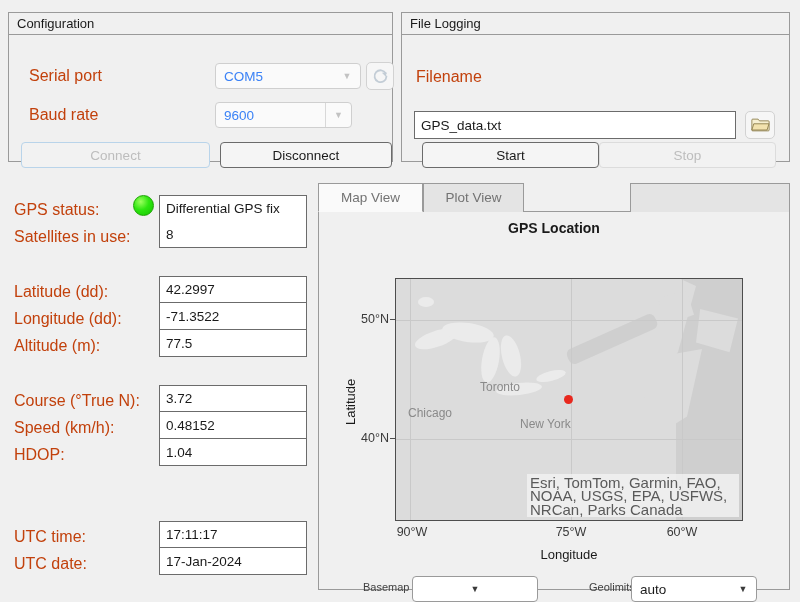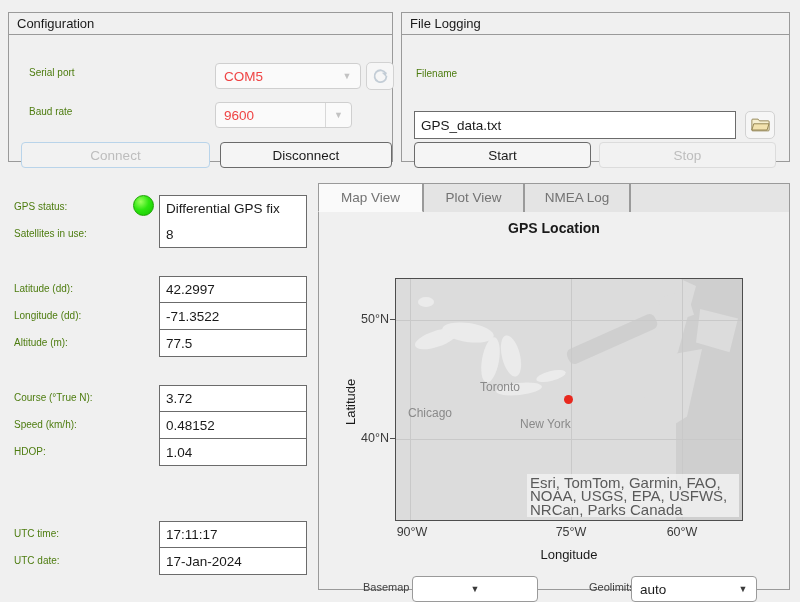--- a/index.html
+++ b/index.html
@@ -20,34 +20,34 @@
     font-size: 13px; color: #1a1a1a;
     border-bottom: 1px solid #9a9a9a;
     background: #f0f0f0;
   }
   .panel-body { position: absolute; top: 22px; left: 0; right: 0; bottom: 0; }
 
   #panel-config { left: 8px; top: 12px; width: 385px; height: 150px; }
   #panel-logging { left: 401px; top: 12px; width: 389px; height: 150px; }
 
   .field-label {
-    position: absolute; font-size: 10px; color: #4d7c0f;
+    position: absolute; font-size: 16px; color: #c2410c;
     white-space: nowrap;
   }
 
   
   .dropdown {
     position: absolute; height: 26px;
     border: 1px solid #cfcfcf; border-radius: 4px;
     background: #fafafa;
     display: flex; align-items: center;
   }
   .dropdown .dd-text {
     flex: 1; padding-left: 8px; font-size: 13.5px;
-    color: #ef4444; white-space: nowrap; overflow: hidden;
+    color: #3b82f6; white-space: nowrap; overflow: hidden;
   }
   .dropdown .dd-arrow {
     width: 26px; text-align: center; font-size: 9px; color: #c2c2c2;
     line-height: 24px;
   }
   .dropdown.split .dd-arrow { border-left: 1px solid #d8d8d8; }
   .dropdown.enabled { border: 1px solid #9a9a9a; background: #fff; }
   .dropdown.enabled .dd-text { color: #1a1a1a; }
   .dropdown.enabled .dd-arrow { color: #3a3a3a; }
 
@@ -217,21 +217,21 @@
 
       <div class="tinput" style="left:12px; top:76px; width:322px; height:28px;">GPS_data.txt</div>
 
       <div class="icon-btn" style="left:343px; top:76px; width:30px; height:28px;">
         <svg width="19" height="16" viewBox="0 0 22 18">
           <path d="M1 3.2 a1 1 0 0 1 1-1 h6.2 l1.6 2 h10.2 a1 1 0 0 1 1 1 v9.6 a1 1 0 0 1 -1 1 h-18 a1 1 0 0 1 -1 -1 z" fill="#f6efd2" stroke="#8a7a45" stroke-width="1"></path>
           <path d="M3.2 7.6 h17.6 l-2.2 7.2 h-17.6 z" fill="#f2e2ae" stroke="#8a7a45" stroke-width="1"></path>
         </svg>
       </div>
 
-      <div class="btn" style="left:12px; top:107px; width:177px;">Start</div>
+      <div class="btn" style="left:20px; top:107px; width:177px;">Start</div>
 
       <div class="btn disabled" style="left:197px; top:107px; width:177px;">Stop</div>
     </div>
   </div>
 
   <div id="status-area">
 
     <div class="field-label" style="left:14px; top:201px;">GPS status:</div>
     <div class="led" style="left:133px; top:195px;"></div>
     <div class="vfield" style="top:195px;">Differential GPS fix</div>
@@ -261,21 +261,20 @@
     <div class="vfield" style="top:521px;">17:11:17</div>
 
     <div class="field-label" style="left:14px; top:555px;">UTC date:</div>
     <div class="vfield mid" style="top:548px;">17-Jan-2024</div>
   </div>
 
   <div id="tabpanel">
     <div class="tabstrip">
       <div class="tab active" style="left:0px; width:105px;">Map View</div>
       <div class="tab" style="left:105px; width:101px;">Plot View</div>
-      <div class="tab" style="left:206px; width:106px;">NMEA Log</div>
       <div class="tab-filler" style="left:312px; width:160px;"></div>
     </div>
 
     <div class="tabcontent">
 
       <div id="map-title">GPS Location</div>
 
       <div id="ytitle" style="left:24px; top:213px;">Latitude</div>
 
       <div class="ylabel-txt" style="left:20px; top:100px; width:50px;">50°N</div>

